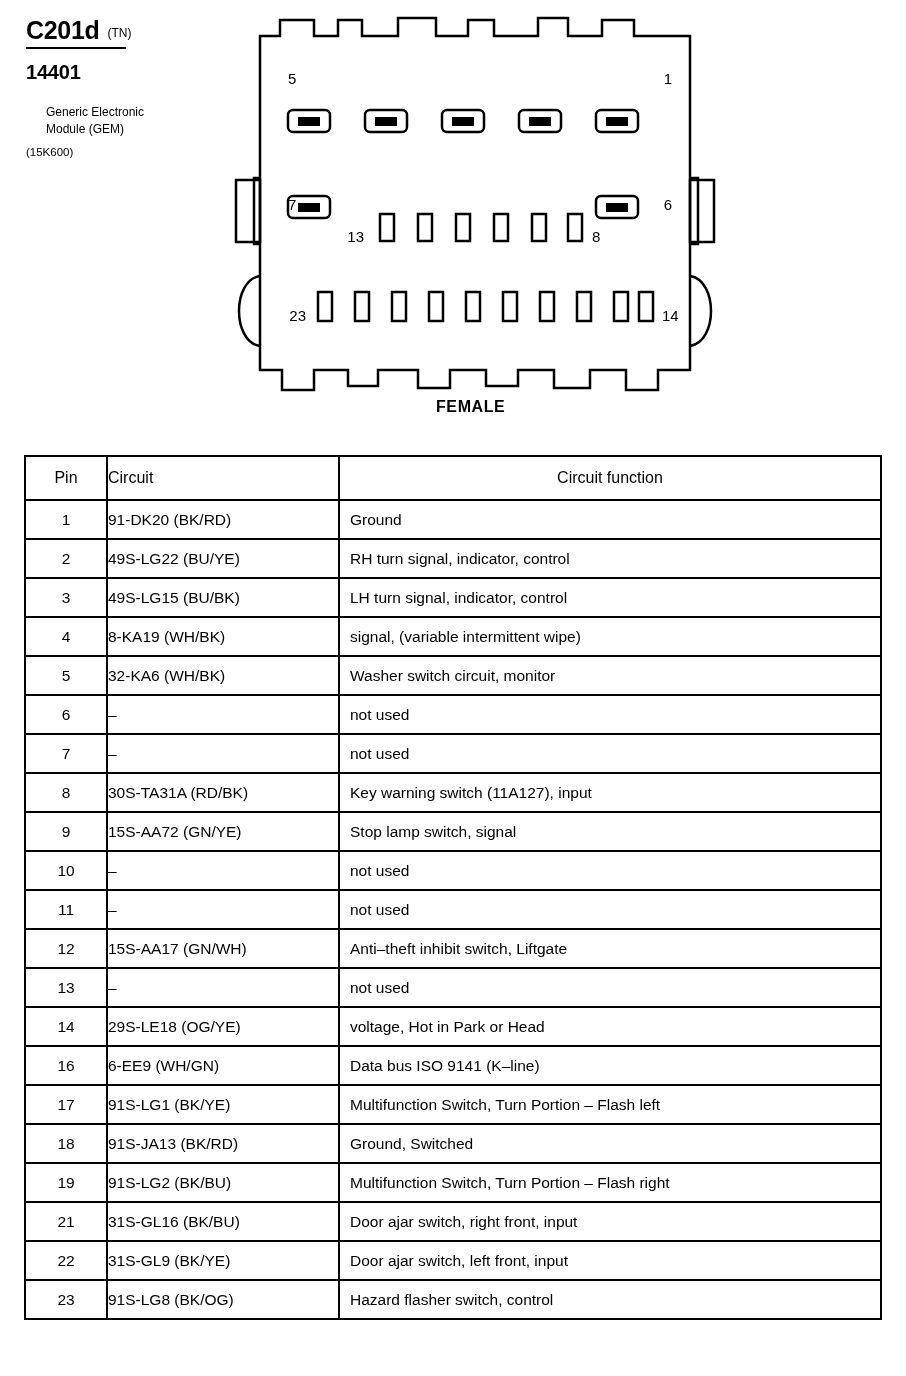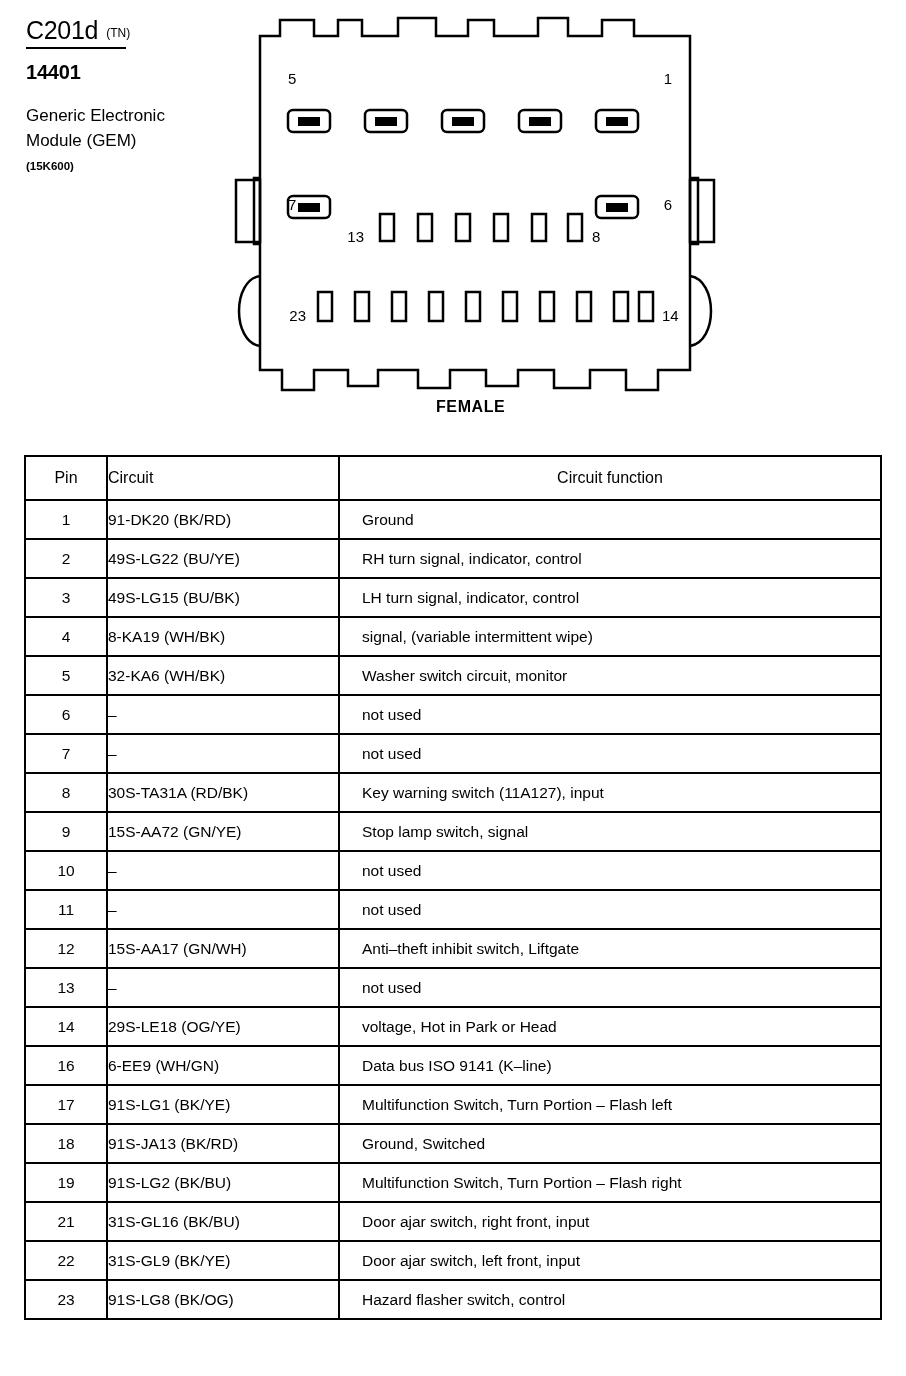--- a/index.html
+++ b/index.html
@@ -23,21 +23,21 @@
     top: 18px;
     width: 200px;
   }
   #connector-id-row {
     display: flex;
     align-items: flex-end;
     gap: 8px;
   }
   #connector-id {
     font-size: 25px;
-    font-weight: normal;
+    font-weight: bold;
     letter-spacing: -0.3px;
     line-height: 1;
   }
   #connector-color {
     font-size: 12px;
     padding-bottom: 3px;
   }
   #id-underline {
     width: 100px;
     height: 2px;
@@ -45,27 +45,27 @@
     margin-top: 4px;
   }
   #part-number {
     font-size: 20px;
     font-weight: bold;
     margin-top: 12px;
     letter-spacing: -0.2px;
   }
   #module-desc {
     margin-top: 20px;
-    font-size: 17px;
+    font-size: 12px;
     line-height: 1.45;
+    margin-left: 20px;
   }
   #module-code {
     margin-top: 7px;
     font-size: 11.5px;
-    font-weight: bold;
   }
 
   
   #connector-drawing {
     position: absolute;
     left: 228px;
     top: 14px;
     width: 545px;
     height: 400px;
   }
@@ -104,21 +104,21 @@
   thead th {
     font-weight: normal;
     font-size: 16px;
     height: 42px;
   }
   col.c-pin { width: 82px; }
   col.c-circuit { width: 232px; }
   col.c-func { width: auto; }
   td.pin, th.pin { text-align: center; }
   td.circuit, th.circuit { text-align: left; }
-  td.func, th.func { text-align: left; padding-left: 22px; }
+  td.func, th.func { text-align: left; padding-left: 10px; }
   th.func { text-align: center; padding-left: 0; }
 </style>
 </head>
 <body>
 
 <div id="header-block">
   <div id="connector-id-row">
     <div id="connector-id">C201d</div>
     <div id="connector-color">(TN)</div>
   </div>

